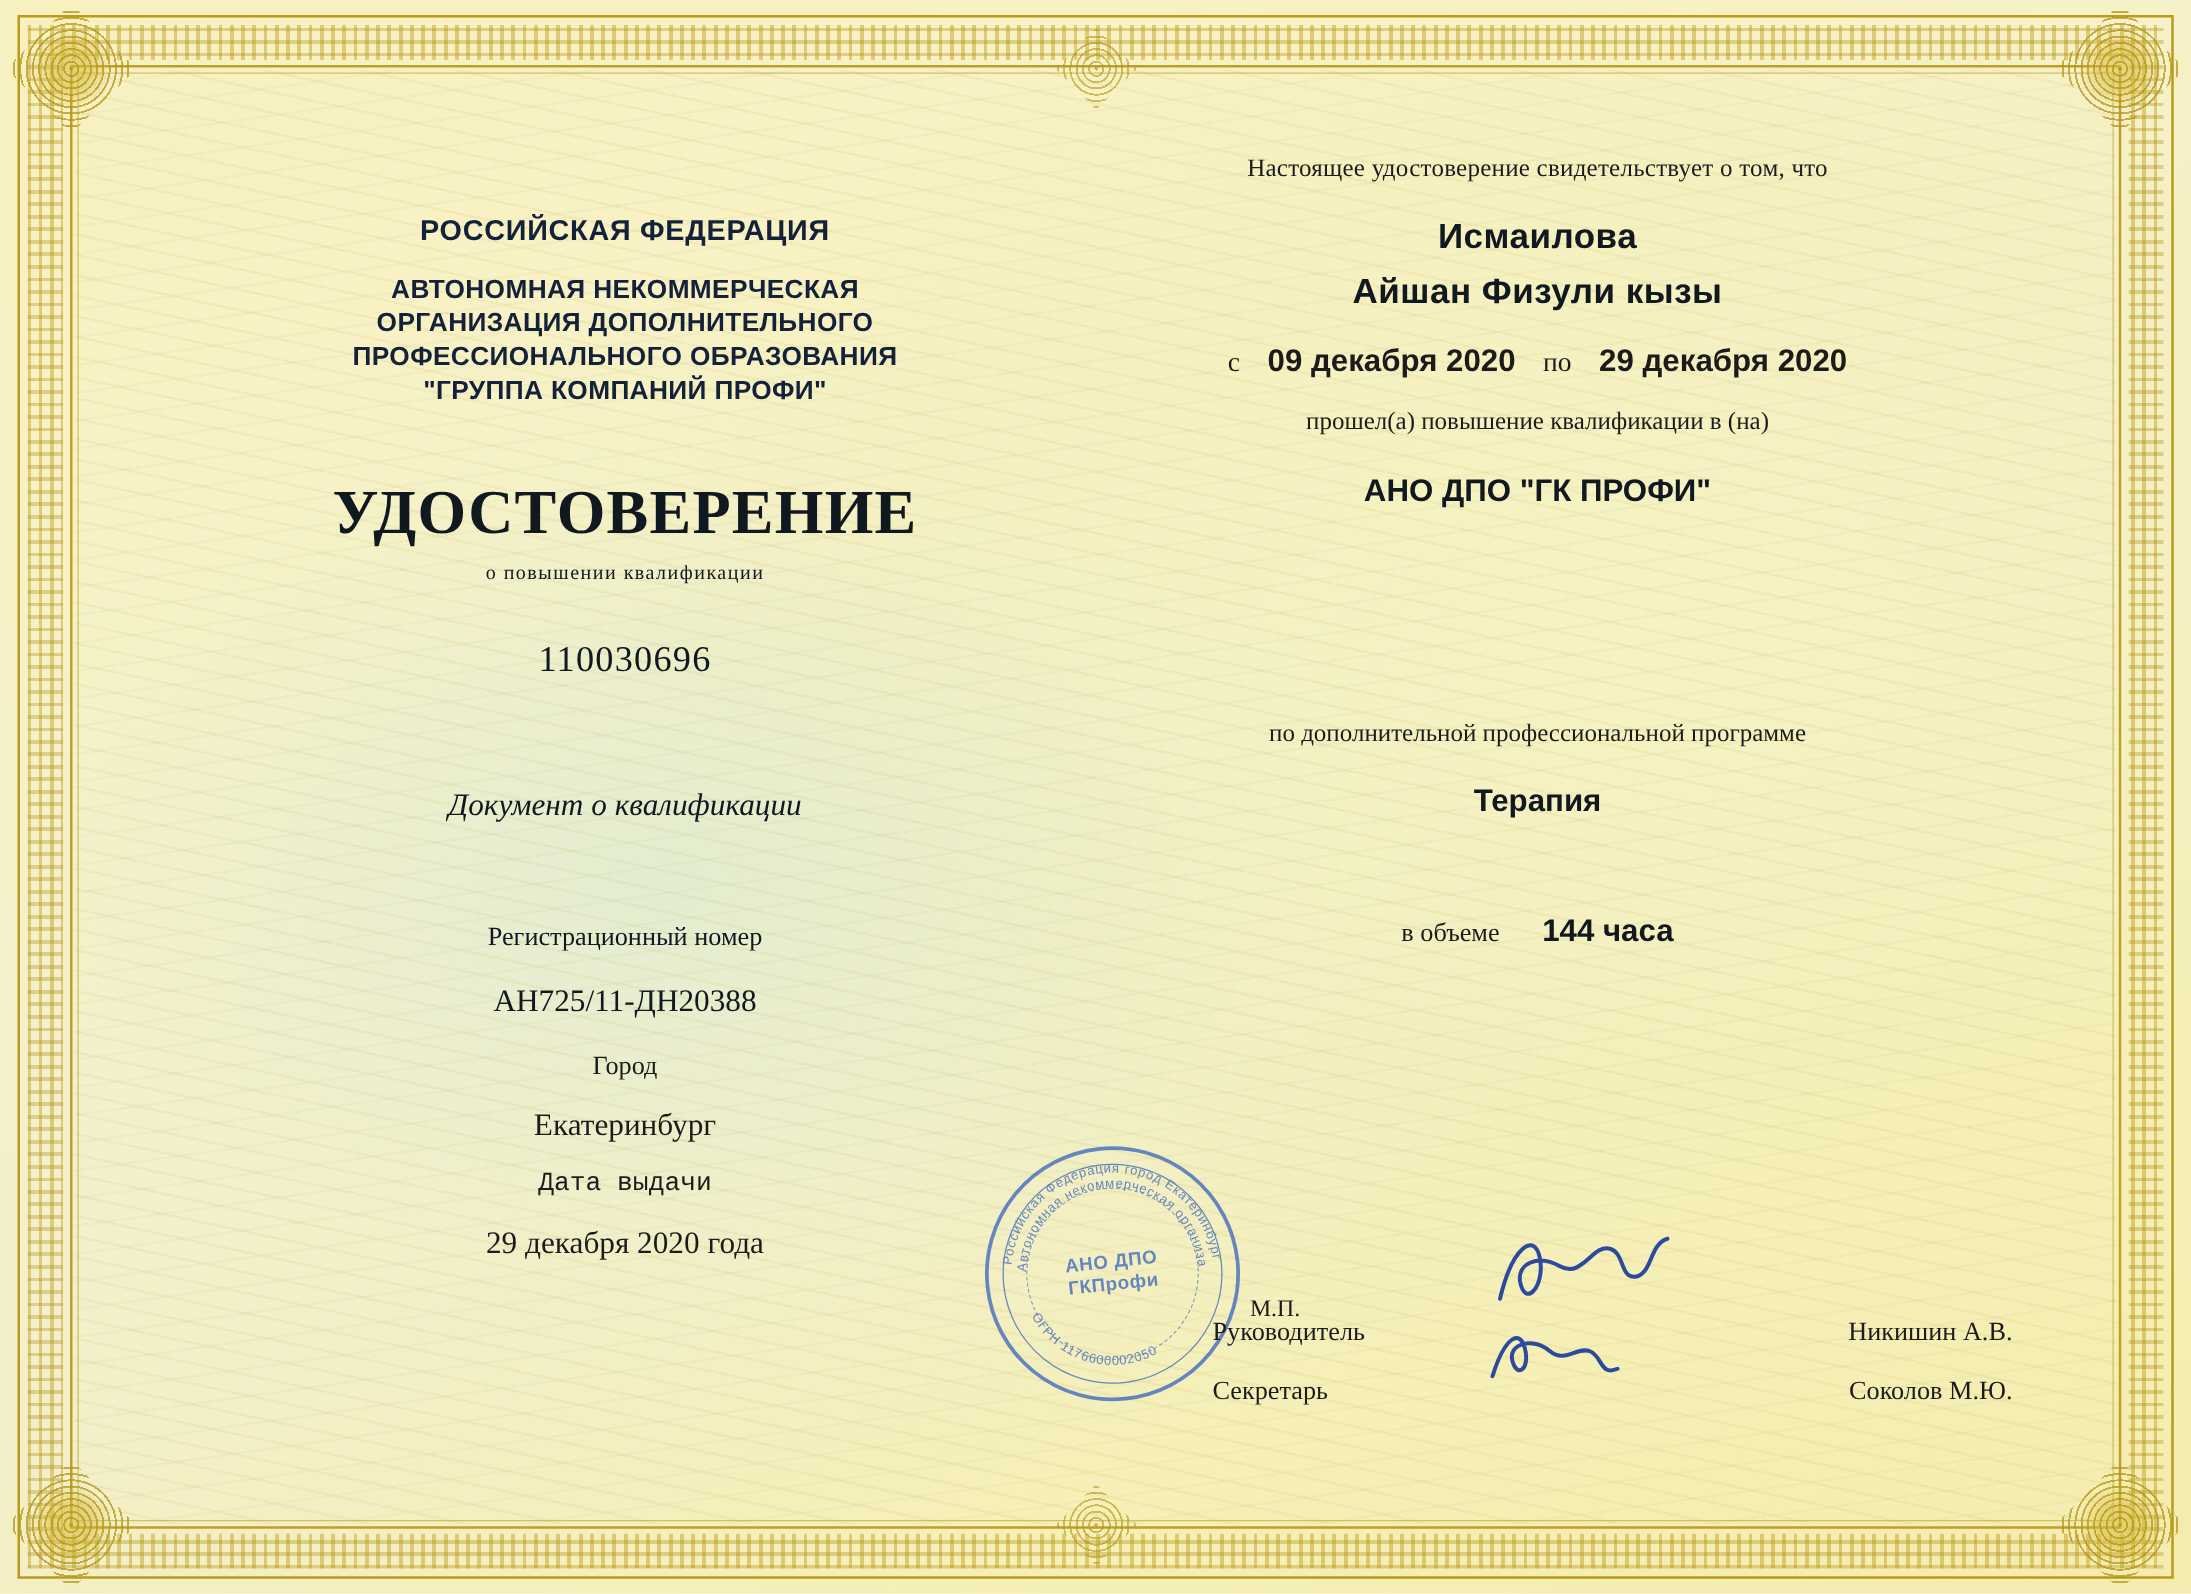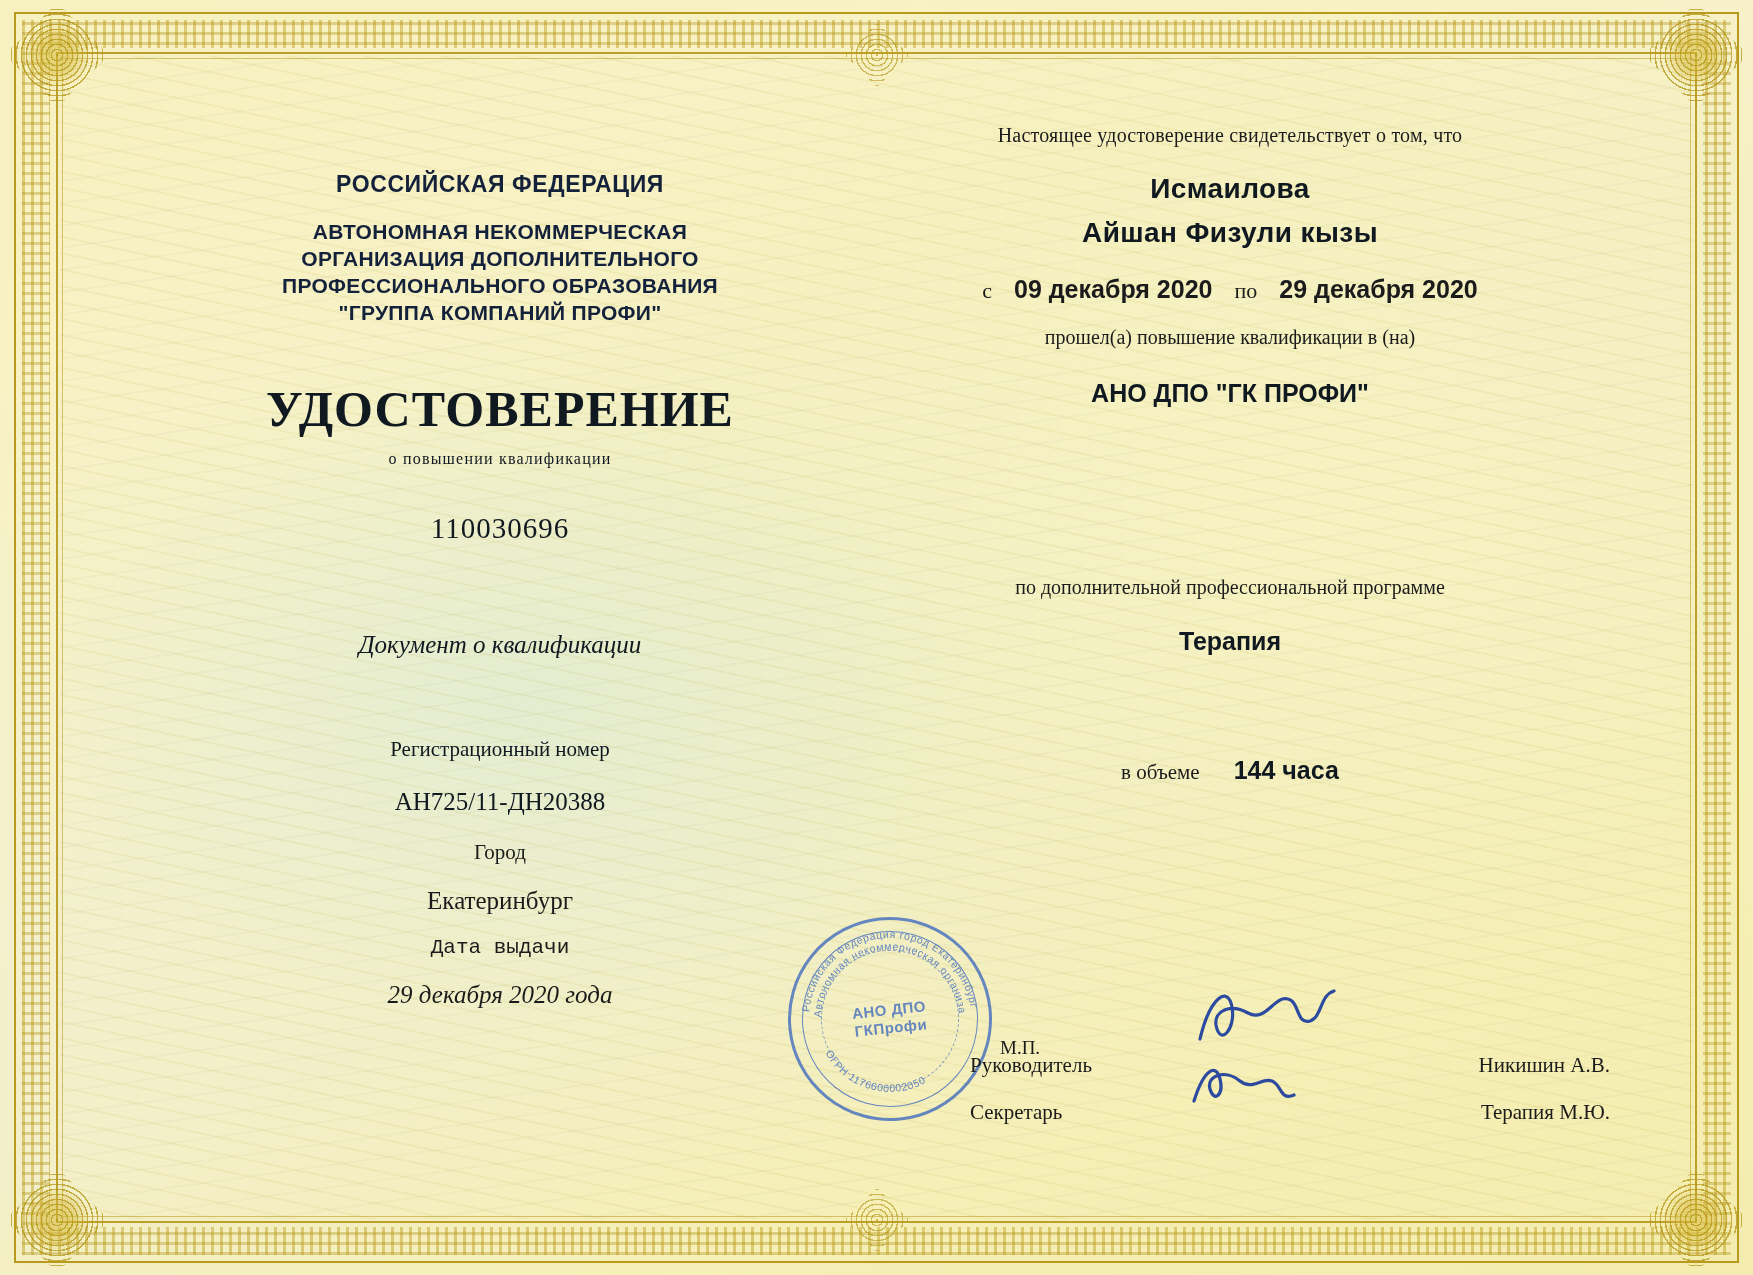--- a/index.html
+++ b/index.html
@@ -195,21 +195,20 @@
   }
   .date-label {
     font-family: Liberation Mono, monospace;
     font-size: 21px;
     margin-top: 21px;
   }
   .date-value {
     font-family: "Liberation Serif", serif;
     font-size: 25px;
     margin-top: 22px;
-    font-style: italic;
   }
 
   .r-lead {
     font-family: "Liberation Serif", serif;
     font-size: 20px;
     letter-spacing: .2px;
   }
   .r-name {
     font-family: "Liberation Sans", sans-serif;
     font-weight: bold;
@@ -263,21 +262,21 @@
     font-size: 20px;
   }
   .r-prog-value {
     margin-top: 28px;
     font-family: "Liberation Sans", sans-serif;
     font-weight: bold;
     font-size: 25px;
     color: #101820;
   }
   .r-volume {
-    margin-top: 100px;
+    margin-top: 75px;
     display: flex;
     justify-content: center;
     align-items: baseline;
     gap: 34px;
   }
   .r-volume .lbl {
     font-family: "Liberation Serif", serif;
     font-size: 21px;
   }
   .r-volume .val {
@@ -472,18 +471,18 @@
       </svg>
 
       <div class="sig-row">
         <span class="sig-role">Руководитель</span>
         <span class="sig-line"></span>
         <span class="sig-person">Никишин А.В.</span>
       </div>
       <div class="sig-row">
         <span class="sig-role">Секретарь</span>
         <span class="sig-line"></span>
-        <span class="sig-person">Терапия М.Ю.</span>
+        <span class="sig-person">Соколов М.Ю.</span>
       </div>
     </div>
 
   </div>
 </div>
 
 </body></html>

